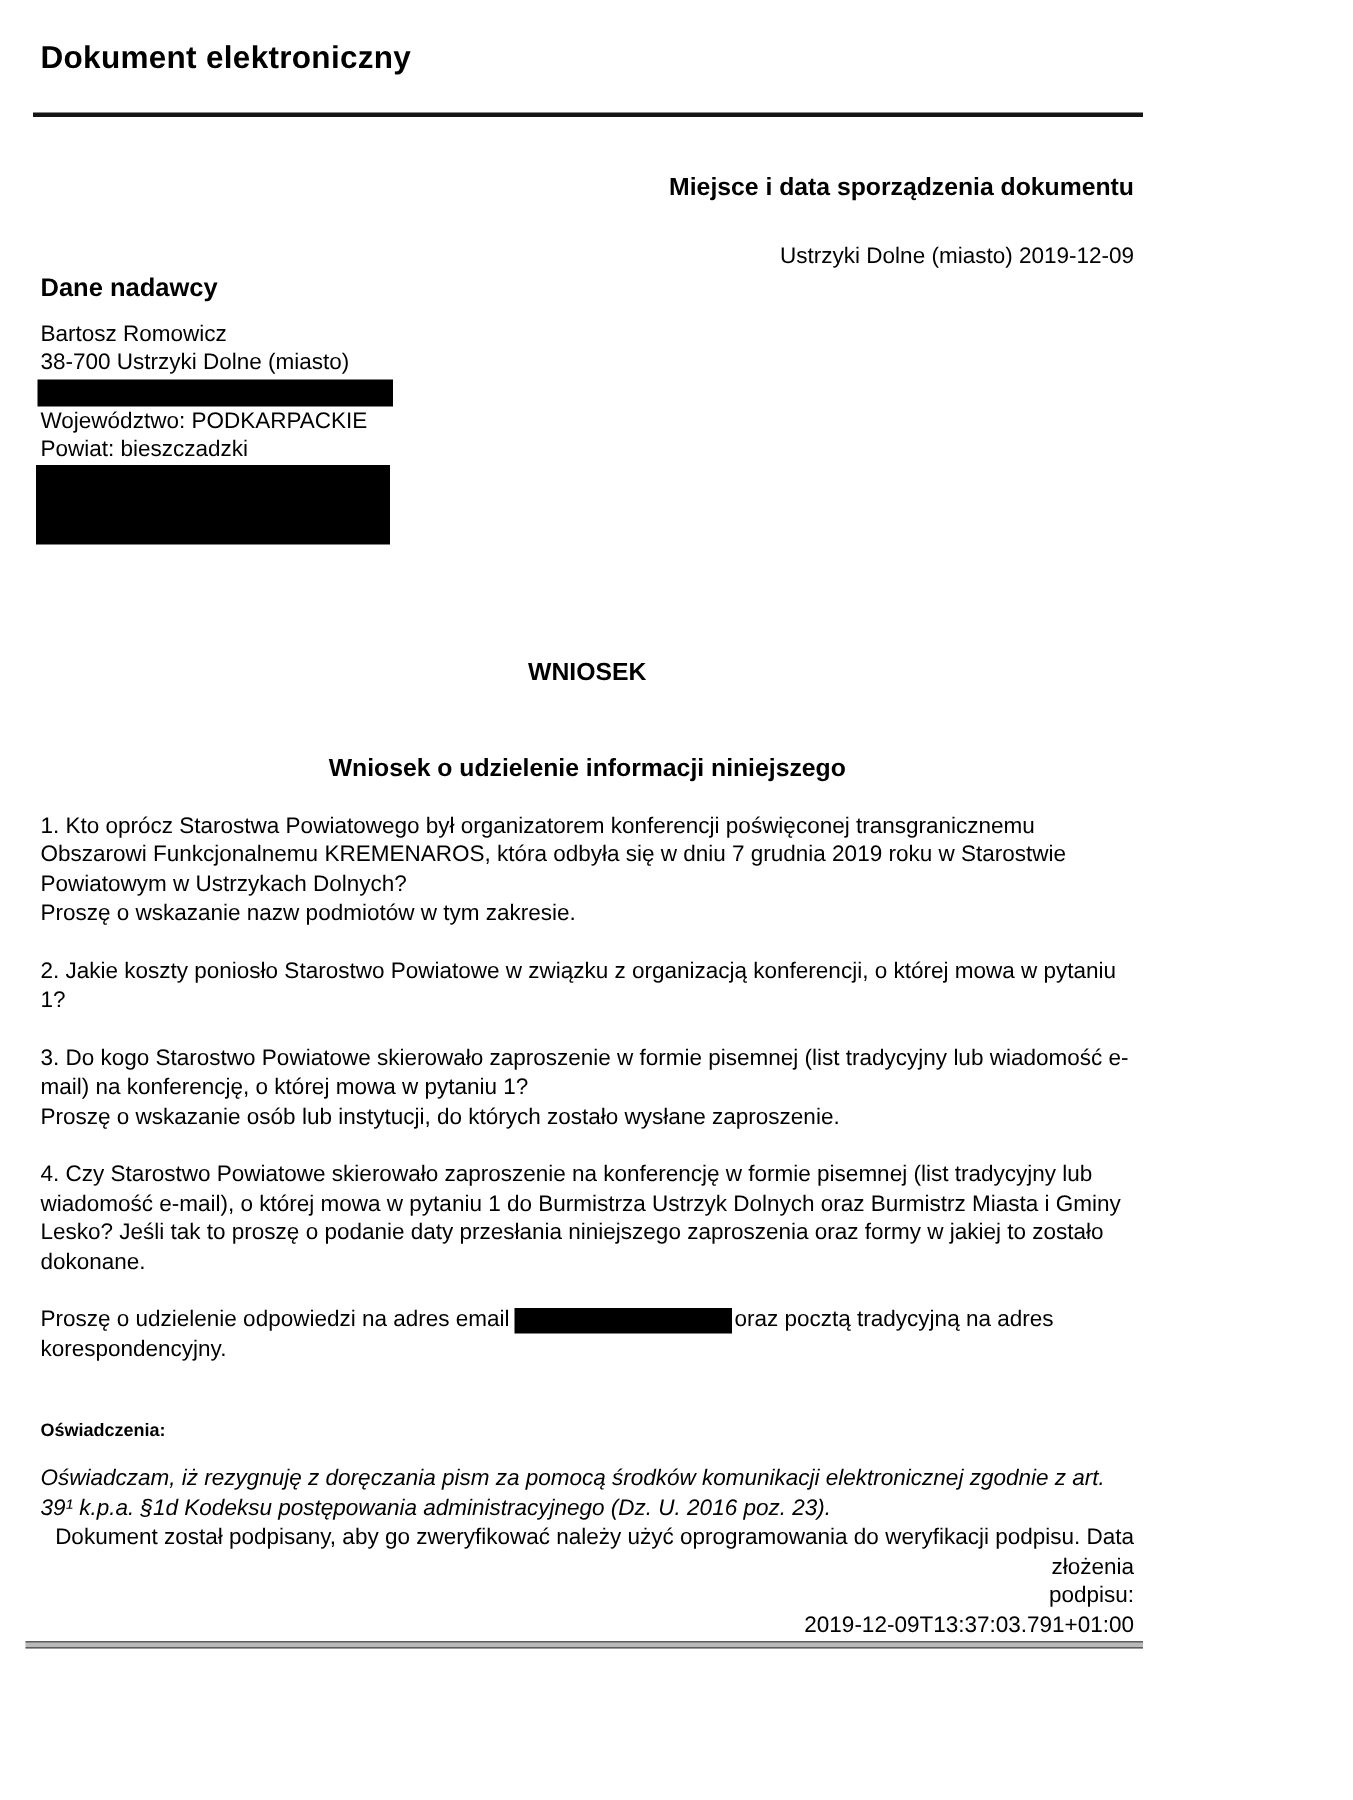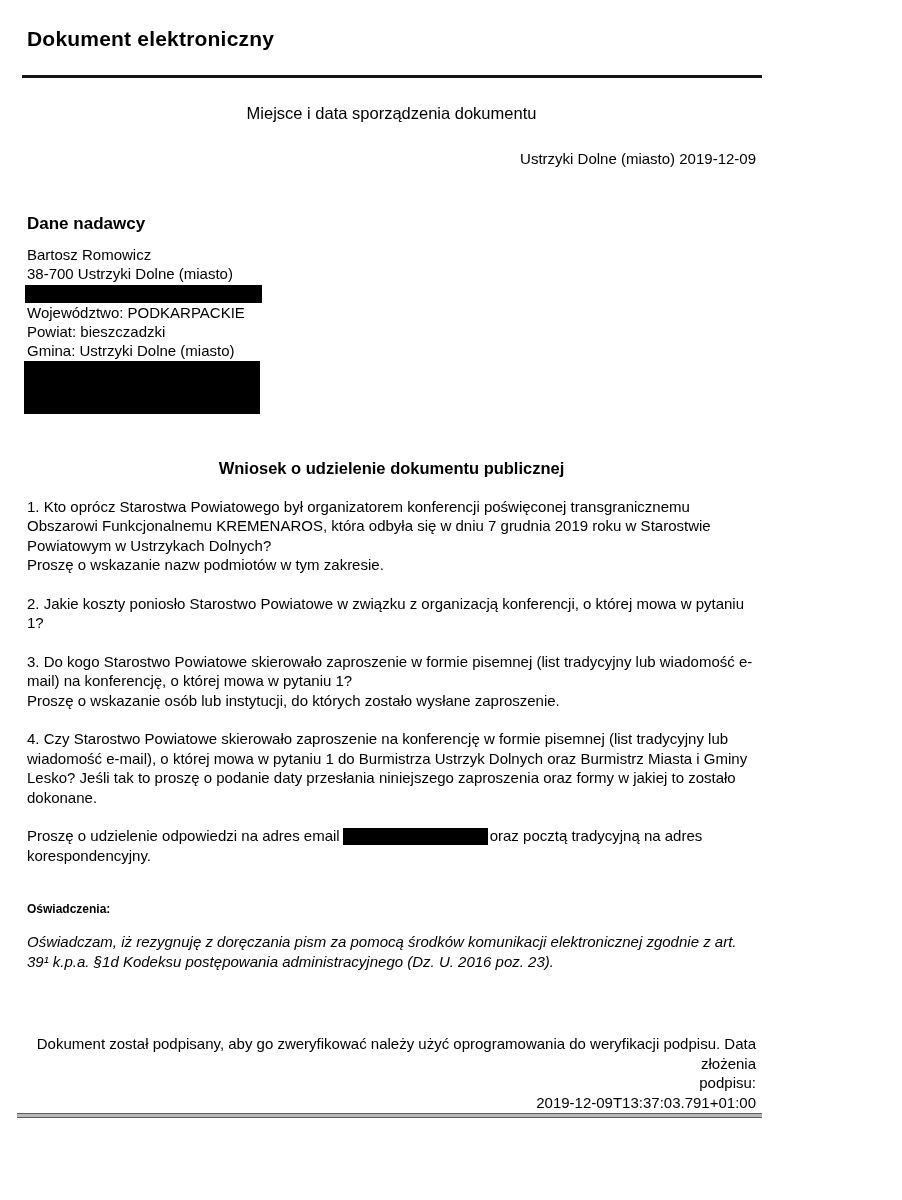--- a/index.html
+++ b/index.html
@@ -26,32 +26,31 @@
     line-height: 24px;
     font-weight: bold;
     letter-spacing: 0.2px;
   }
   .rule-top {
     margin: 24px -6px 0 -5px;
     height: 3px;
     background: #151515;
   }
   .place-date-heading {
-    margin-top: 25px;
+    margin-top: 37px;
     font-size: 16.5px;
     line-height: 20px;
-    font-weight: normal;
-    text-align: center;
+    font-weight: bold;
+    text-align: right;
   }
   .place-date-value {
     margin-top: 26px;
     text-align: right;
   }
   .parties {
-    margin-top: 44px;
     display: flex;
   }
   .party-heading {
     font-size: 17px;
     line-height: 21px;
     font-weight: bold;
   }
   .party-col.right-col { text-align: right; }
   .party-lines { margin-top: 11px; }
   .party-line { line-height: 19px; }
@@ -99,21 +98,20 @@
     margin: 0 2px -1px 3px;
   }
   .statements-heading {
     margin-top: 34px;
     font-size: 12px;
     line-height: 21px;
     font-weight: bold;
   }
   .statements-text { margin-top: 12px; font-style: italic; }
   .doc-footer {
-    margin-top: 63px;
     text-align: right;
     white-space: pre-line;
   }
   .footer-date { text-align: right; }
   .rule-bottom {
     margin: 1px -6px 0 -10px;
     height: 3px;
     background: #b9b9b9;
     border-top: 1px solid #5d5d5d;
     border-bottom: 1px solid #5d5d5d;
@@ -132,27 +130,27 @@
 
   <div class="parties">
     <div class="party-col">
       <div class="party-heading">Dane nadawcy</div>
       <div class="party-lines">
         <div class="party-line">Bartosz Romowicz</div>
         <div class="party-line">38-700 Ustrzyki Dolne (miasto)</div>
         <div class="redaction redact-bar-1"></div>
         <div class="party-line">Województwo: PODKARPACKIE</div>
         <div class="party-line">Powiat: bieszczadzki</div>
-        <div class="party-line">Gmina: Ustrzyki Dolne (miasto)</div>
         <div class="redaction redact-box-2"></div>
       </div>
     </div>
   </div>
 
-  <div class="doc-subtitle">Wniosek o udzielenie dokumentu publicznej</div>
+  <div class="doc-type">WNIOSEK</div>
+  <div class="doc-subtitle">Wniosek o udzielenie informacji niniejszego</div>
 
 
   <p class="para">1. Kto oprócz Starostwa Powiatowego był organizatorem konferencji poświęconej transgranicznemu Obszarowi Funkcjonalnemu KREMENAROS, która odbyła się w dniu 7 grudnia 2019 roku w Starostwie Powiatowym w Ustrzykach Dolnych?
 Proszę o wskazanie nazw podmiotów w tym zakresie.</p>
   <p class="para">2. Jakie koszty poniosło Starostwo Powiatowe w związku z organizacją konferencji, o której mowa w pytaniu 1?</p>
   <p class="para">3. Do kogo Starostwo Powiatowe skierowało zaproszenie w formie pisemnej (list tradycyjny lub wiadomość e-mail) na konferencję, o której mowa w pytaniu 1?
 Proszę o wskazanie osób lub instytucji, do których zostało wysłane zaproszenie.</p>
   <p class="para">4. Czy Starostwo Powiatowe skierowało zaproszenie na konferencję w formie pisemnej (list tradycyjny lub wiadomość e-mail), o której mowa w pytaniu 1 do Burmistrza Ustrzyk Dolnych oraz Burmistrz Miasta i Gminy Lesko? Jeśli tak to proszę o podanie daty przesłania niniejszego zaproszenia oraz formy w jakiej to zostało dokonane.</p>
 
   <p class="email-line"><span>Proszę o udzielenie odpowiedzi na adres email</span><span class="redact-inline"></span><span>oraz pocztą tradycyjną na adres korespondencyjny.</span></p>

